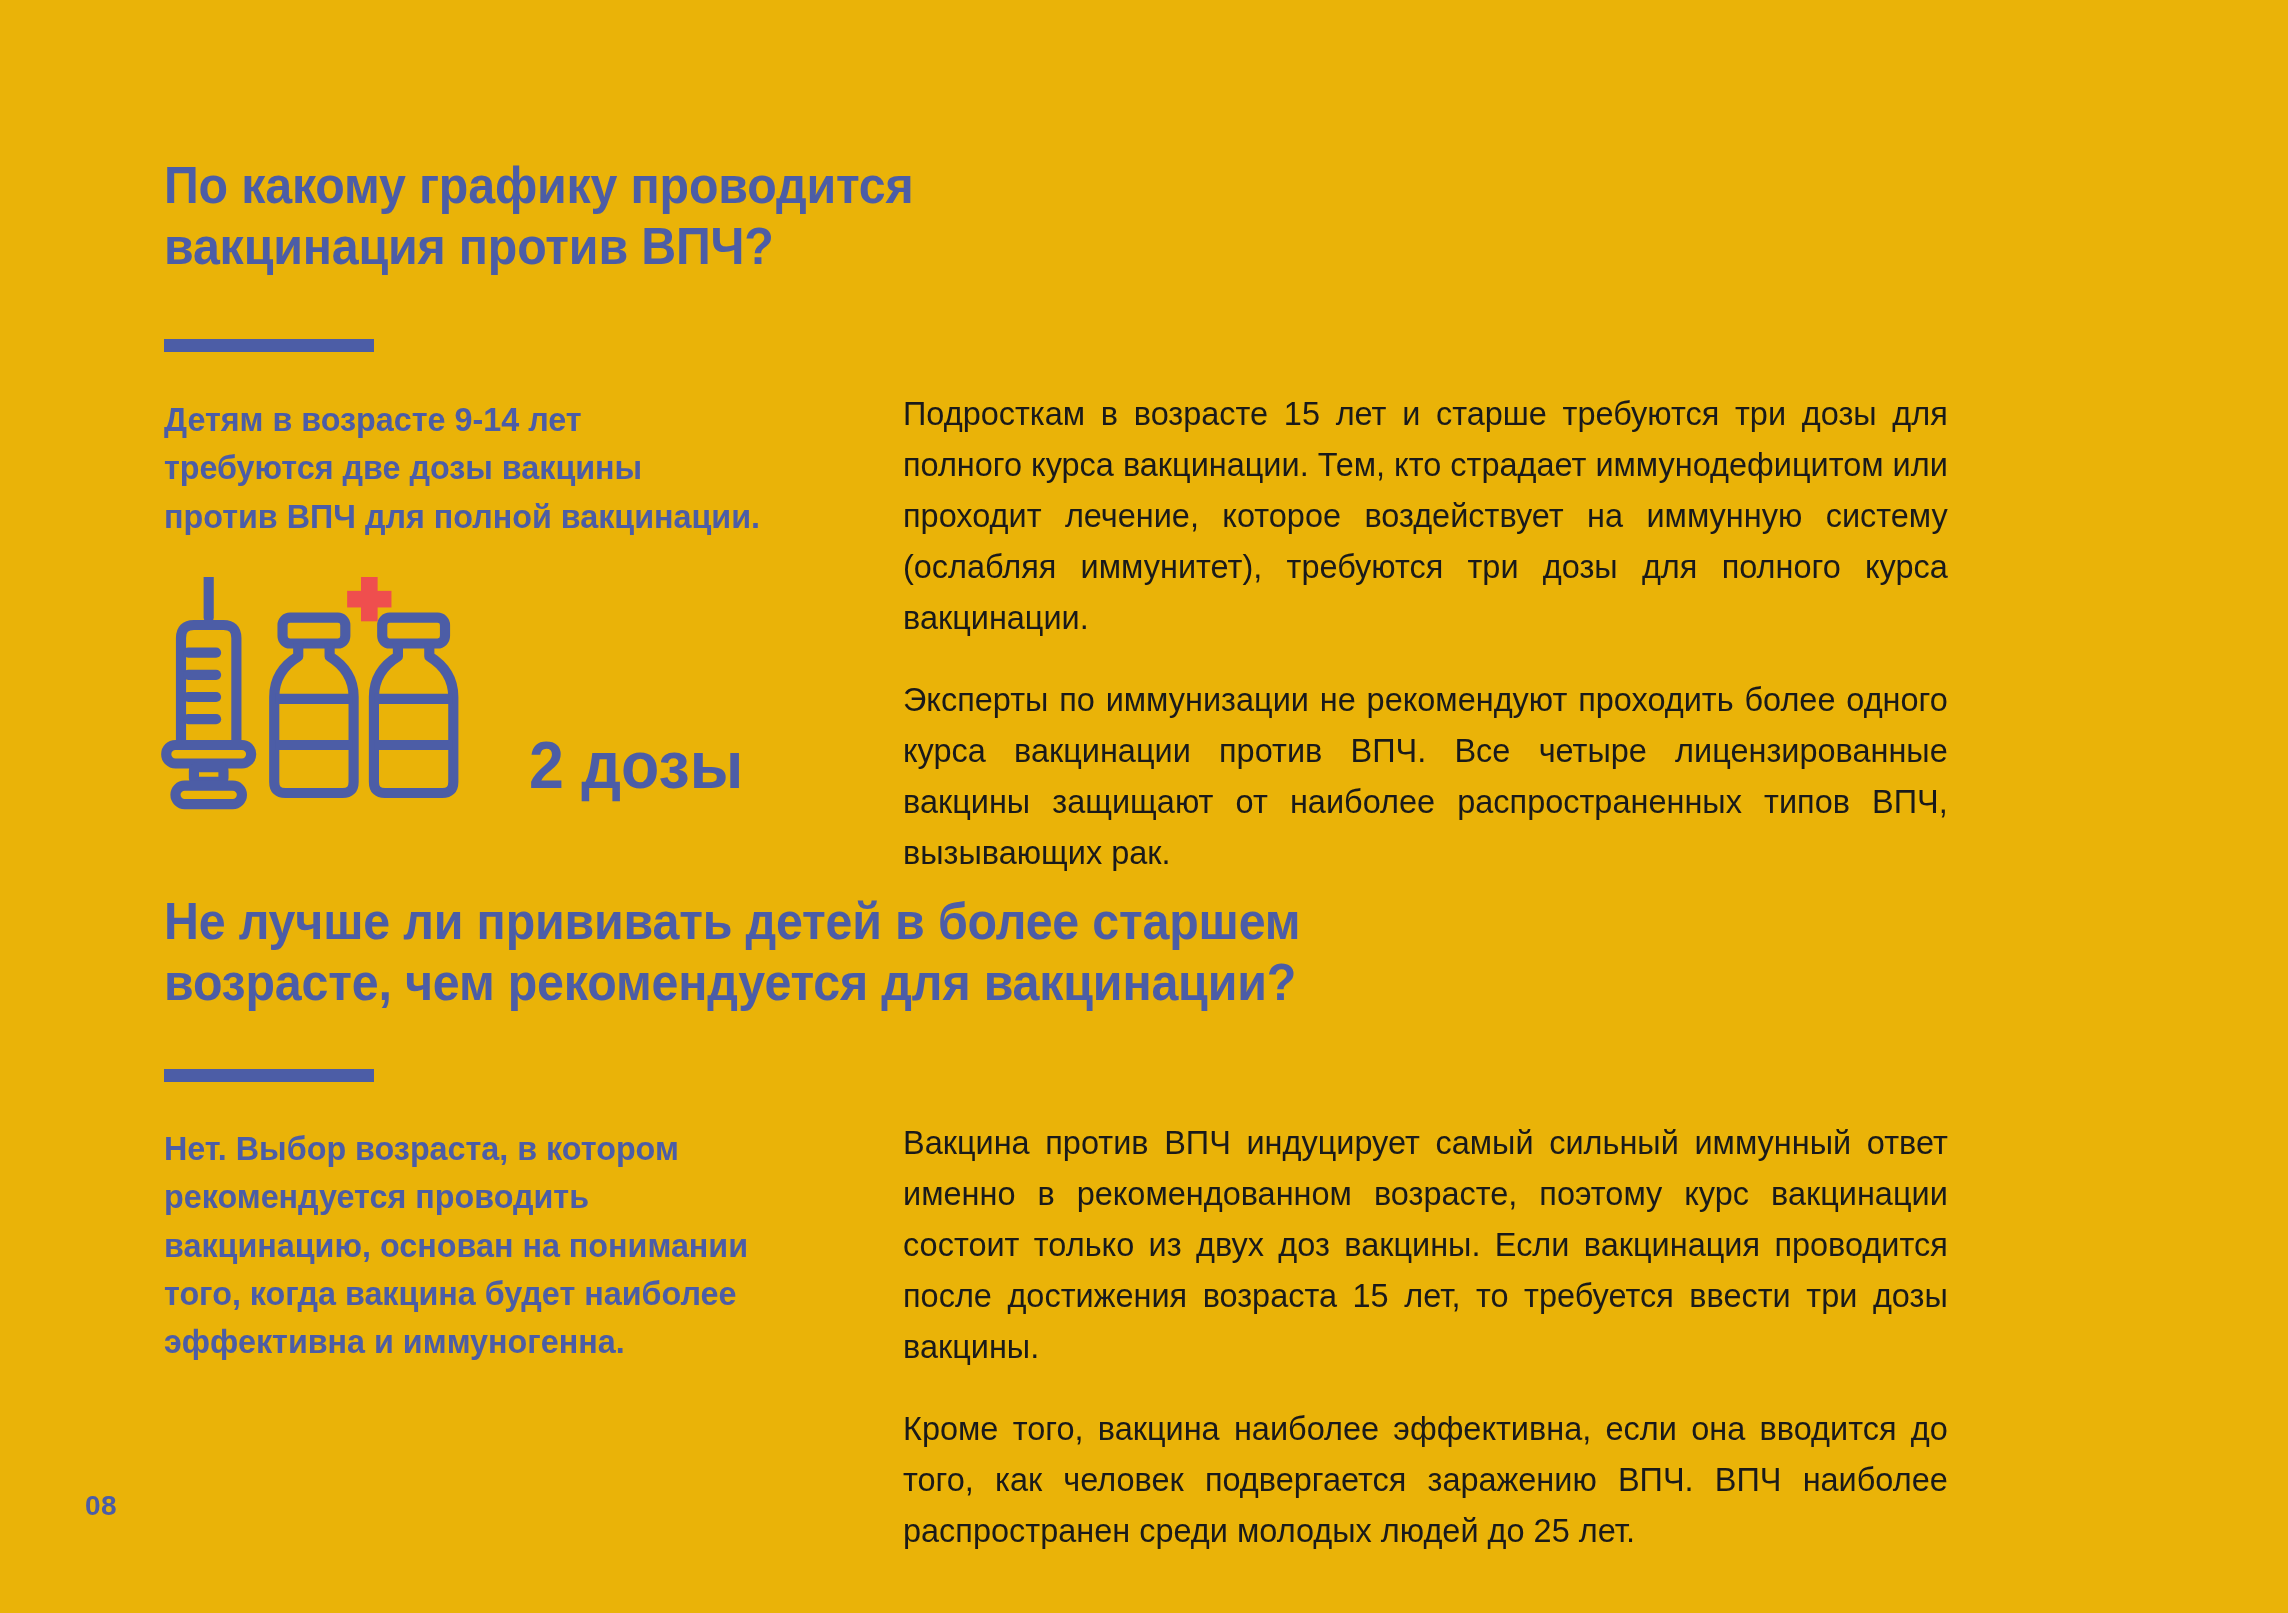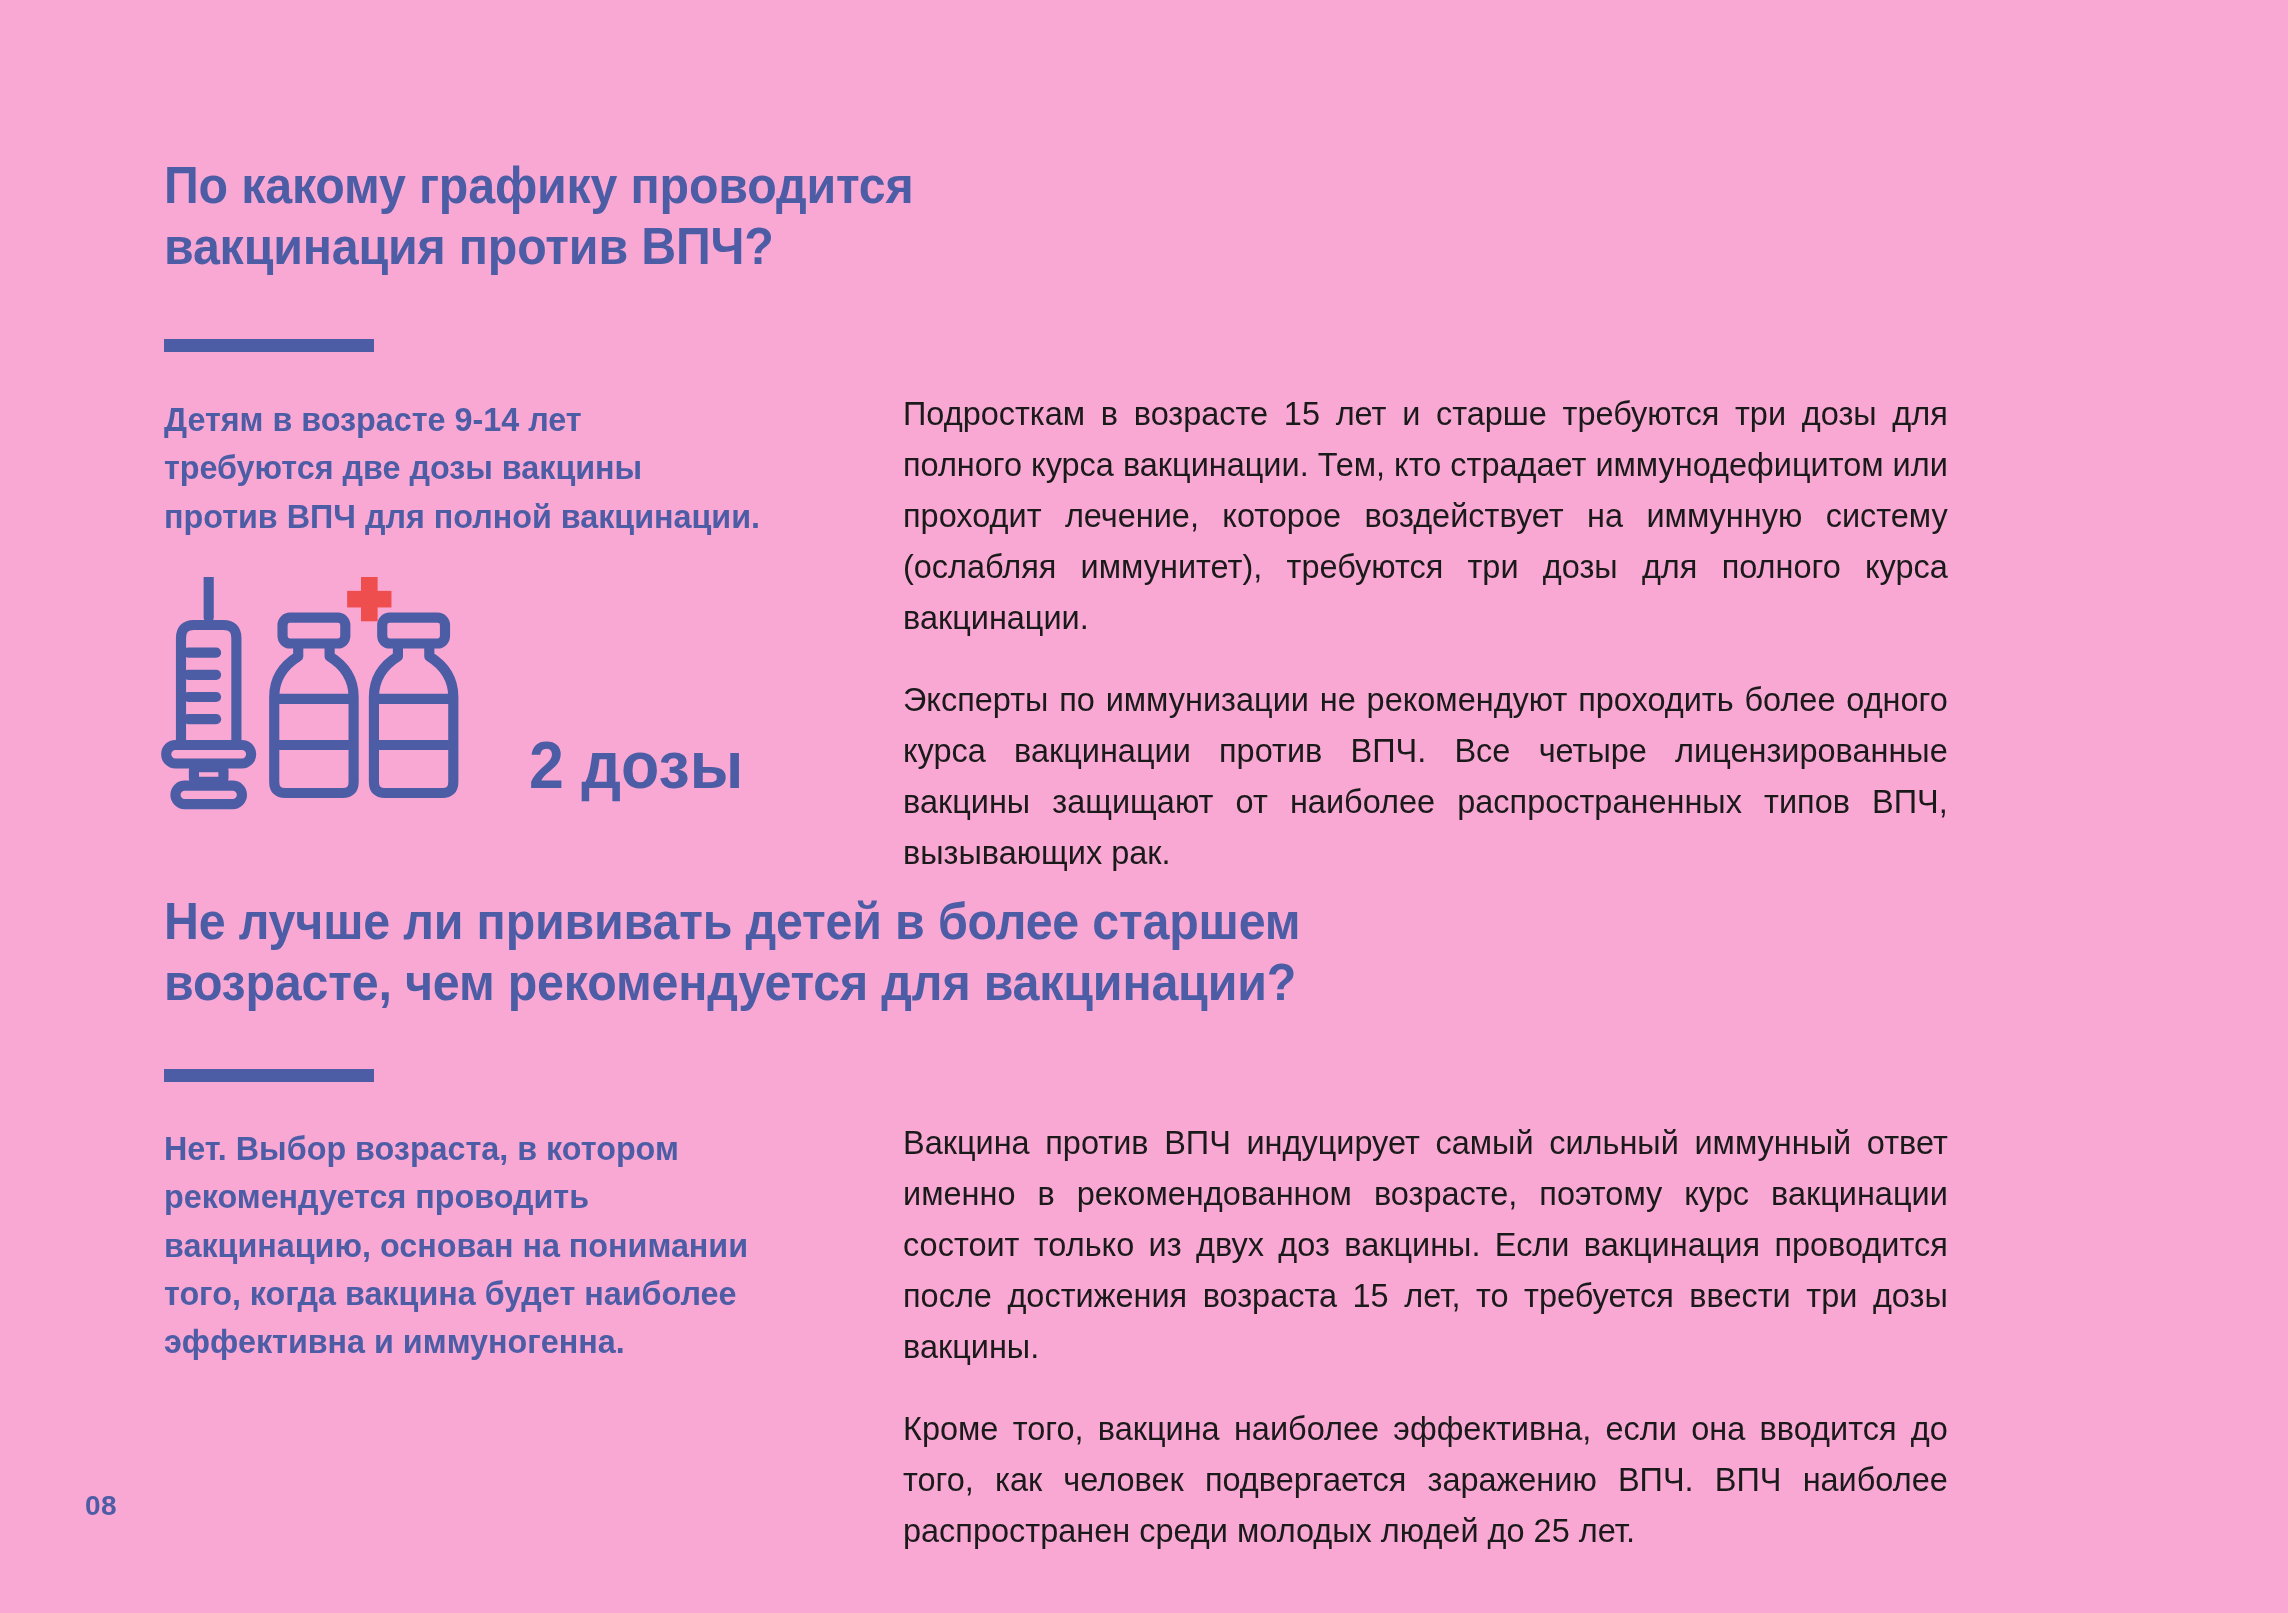--- a/index.html
+++ b/index.html
@@ -11,21 +11,21 @@
     width: 2289px;
     height: 1613px;
     position: relative;
     font-family: "Liberation Sans", "DejaVu Sans", sans-serif;
     overflow: hidden;
   }
 
   .page {
     position: absolute;
     inset: 0;
-    background: #f9a8d4;
+    background: #eab308;
   }
 
   
   .section-heading {
     position: absolute;
     color: #4c5da6;
     font-weight: bold;
     font-size: 52px;
     line-height: 1.17;
     letter-spacing: -0.2px;

